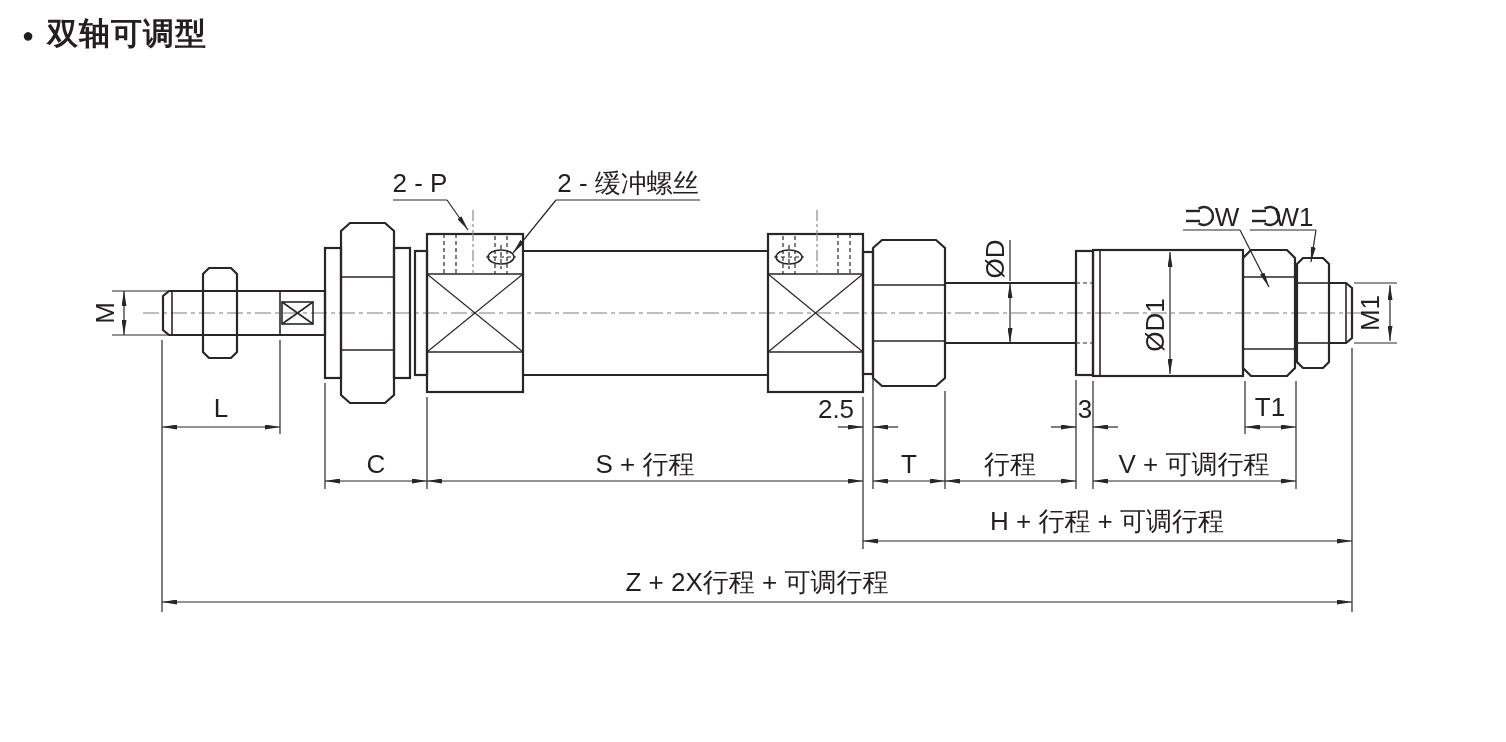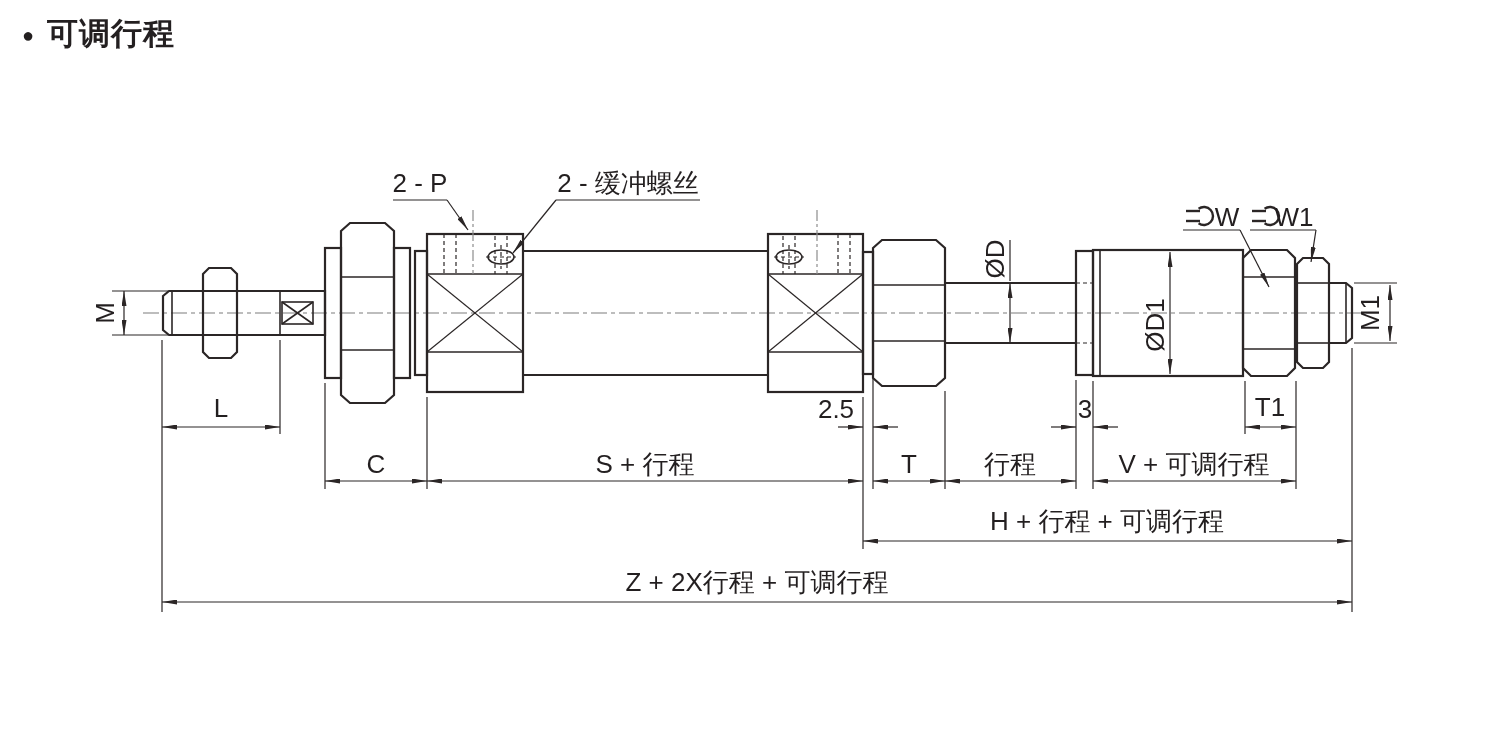--- a/index.html
+++ b/index.html
@@ -19,21 +19,21 @@
   .wrench{fill:none;stroke:#2b2626;stroke-width:2.4}
   text{font-family:"Liberation Sans",sans-serif;font-size:26px;fill:#231f20}
 </style>
 </head>
 <body>
 
 <div class="page">
 
   <div class="title">
     <span class="dot">●</span>
-    <span>可调行程</span>
+    <span>双轴可调型</span>
   </div>
 
   <svg width="1506" height="742" viewBox="0 0 1506 742">
     <defs>
       <marker id="ah" viewBox="0 0 15 5" refX="15" refY="2.5" markerWidth="15" markerHeight="5" markerUnits="userSpaceOnUse" orient="auto-start-reverse">
         <path d="M0,0 L15,2.5 L0,5 Z" fill="#2b2626"></path>
       </marker>
     </defs>
 
     <g>

